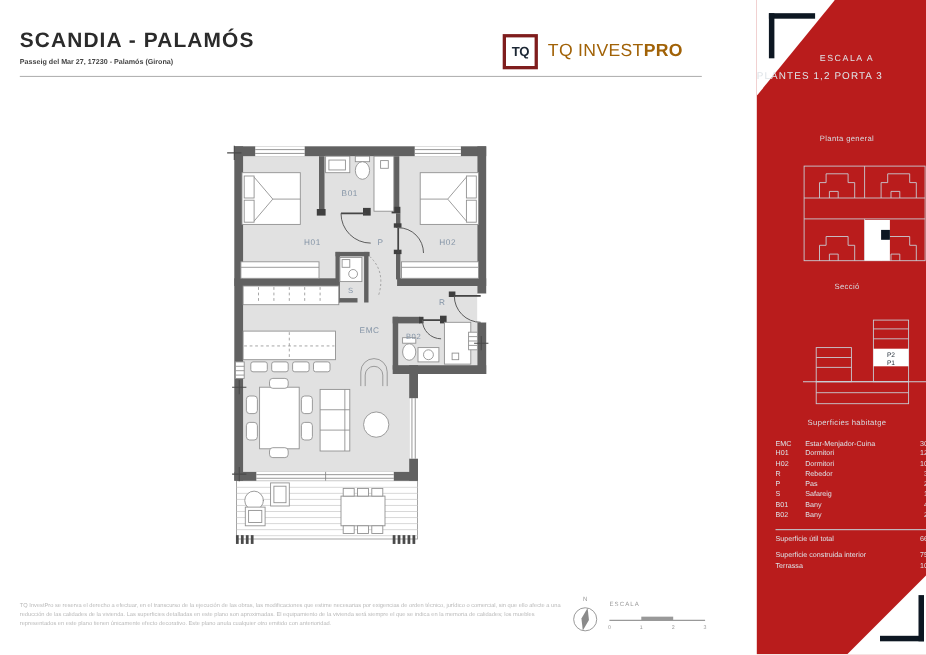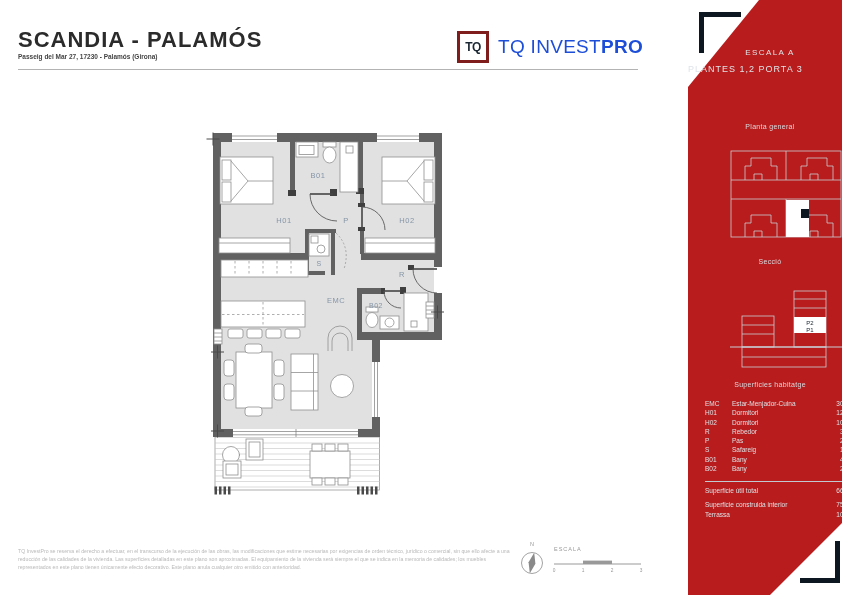--- a/index.html
+++ b/index.html
@@ -2,30 +2,30 @@
 <html><head>
 <meta charset="utf-8">
 <style>
   * { margin:0; padding:0; box-sizing:border-box; }
   html,body { background:#fff; }
   .page {
     position:relative; width:842px; height:595px; background:#fff;
     font-family:"Liberation Sans", sans-serif; overflow:hidden;
   }
   
-  .title { position:absolute; left:18px; top:27px; font-size:22px; font-weight:bold;
+  .title { position:absolute; left:18px; top:27px; font-size:19px; font-weight:bold;
            letter-spacing:1px; color:#2b2b2b; }
   .address { position:absolute; left:18px; top:53px; font-size:6.5px; font-weight:bold; color:#454545; }
   .rule { position:absolute; left:18px; top:69px; width:620px; height:1px; background:#b3b3b3; }
   
   .logo { position:absolute; left:457px; top:31px; display:flex; align-items:center; }
   .logo-box { width:32px; height:32px; border:3px solid #7f1d1d; display:flex;
               align-items:center; justify-content:center; }
   .logo-box span { font-size:12px; font-weight:bold; color:#1c2734; letter-spacing:-0.5px; }
-  .logo-text { margin-left:9px; font-size:19px; color:#1d4ed8; letter-spacing:0.3px;text-align:right; }
+  .logo-text { margin-left:9px; font-size:16px; color:#a16207; letter-spacing:0.3px;text-align:right; }
   .logo-text .bold { font-weight:bold; }
   
   .plan-svg { position:absolute; left:195px; top:110px; }
   svg text { font-family:"Liberation Sans", sans-serif; }
   
   .disclaimer { position:absolute; left:18px; top:547px; width:496px; font-size:5.2px;
                 line-height:1.55; color:#b9b9b9; }
   .compass-scale { position:absolute; left:508px; top:534px; }
   
   .sidebar { position:absolute; left:688px; top:0; width:164px; height:595px; background:#b91c1c;

